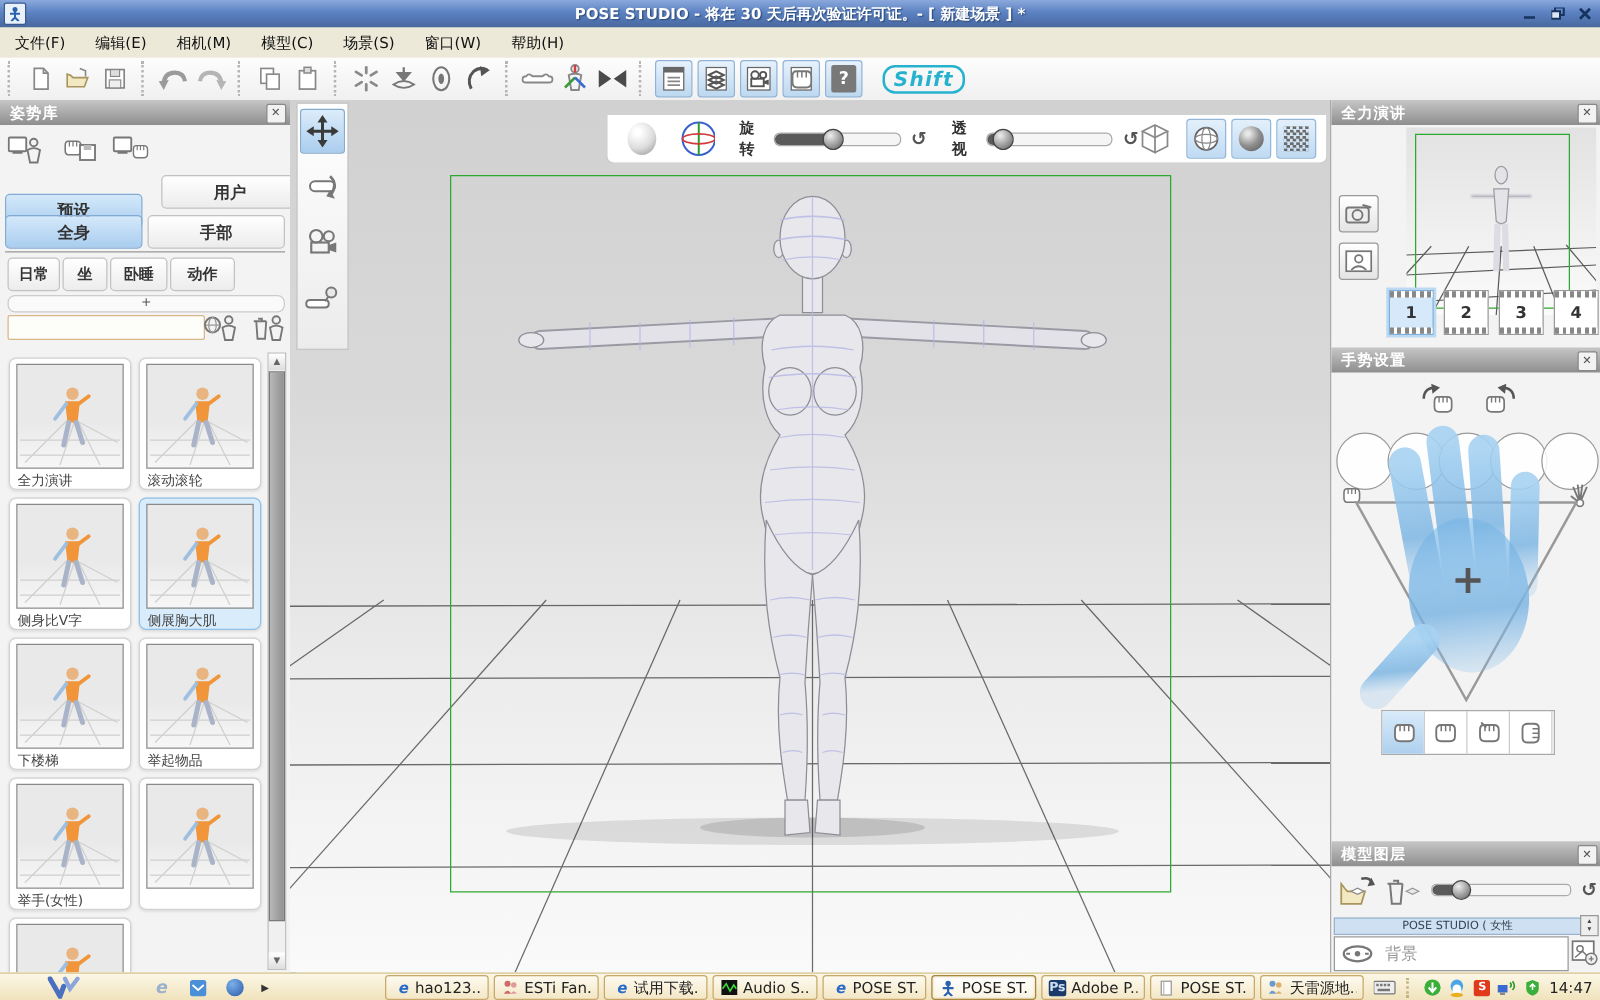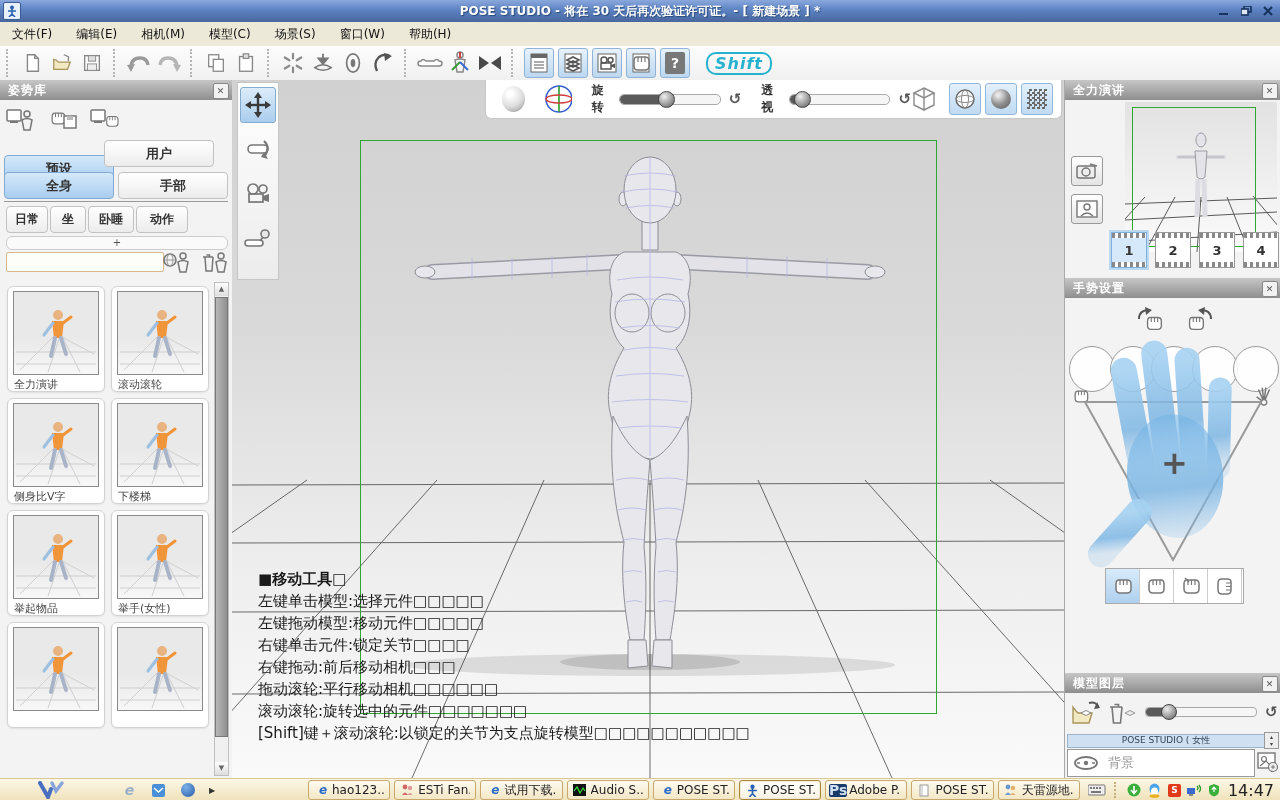--- a/index.html
+++ b/index.html
@@ -77,21 +77,21 @@
   #scroll-down{position:absolute;bottom:0;width:100%;}
 
   
   #viewport{left:232px;top:80px;width:832px;height:698px;
     background:linear-gradient(180deg,#d1d1d1 0%,#d9d9d9 35%,#eeeeee 70%,#fafafa 100%);overflow:hidden;}
   #green-frame{position:absolute;left:128px;top:60px;width:575px;height:572px;border:1px solid #2fa82f;}
   #tool-strip{position:absolute;left:5px;top:2px;width:42px;height:198px;background:linear-gradient(180deg,#ffffff,#ececec);
     border:1px solid #c6c6c6;display:flex;flex-direction:column;align-items:center;padding-top:4px;box-sizing:border-box;gap:10px;}
   .strip-btn{width:34px;height:34px;border-radius:3px;display:flex;align-items:center;justify-content:center;}
   .strip-btn.sel{background:linear-gradient(180deg,#dcecfa,#aacdee);border:1px solid #84accf;}
-  #view-toolbar{position:absolute;left:253px;top:0;width:575px;height:38px;background:#fff;
+  #view-toolbar{position:absolute;left:253px;top:12px;width:575px;height:38px;background:#fff;
     border:1px solid #c8c8c8;border-top:none;border-radius:0 0 6px 6px;display:flex;align-items:center;justify-content:flex-end;}
   #light-sphere{width:26px;height:26px;border-radius:50%;margin-left:16px;
     background:radial-gradient(circle at 35% 30%,#ffffff 10%,#dcdcdc 55%,#8e8e8e 100%);}
   .slider-label{font-size:12px;font-weight:bold;color:#333;margin-left:20px;}
   .slider{position:relative;width:112px;height:9px;border:1px solid #aaa;border-radius:5px;background:#f5f5f5;margin-left:6px;}
   .slider .fill{position:absolute;left:0;top:0;height:100%;background:#5a5a5a;border-radius:5px 0 0 5px;}
   .slider .thumb{position:absolute;top:-4px;width:15px;height:15px;border-radius:50%;
     background:radial-gradient(circle at 35% 30%,#eee,#888 70%,#555);border:1px solid #444;}
   .reset-glyph{font-size:15px;color:#555;margin-left:8px;font-weight:bold;}
   #render-toggles{margin-left:auto;display:flex;align-items:center;margin-right:8px;gap:4px;}
@@ -134,21 +134,21 @@
     background:linear-gradient(180deg,#fcf7e6,#efe2ba);border-top:1px solid #d9c globalization;
     border-top:1px solid #d9c894;display:flex;align-items:center;}
   #quick-launch{display:flex;align-items:center;gap:10px;margin-left:8px;width:300px;flex-shrink:0;}
   #task-buttons{display:flex;align-items:center;gap:4px;flex:1;min-width:0;}
   .task-btn{height:18px;border:1px solid #c9a96b;border-radius:3px;background:linear-gradient(180deg,#fdfaf0,#f3e7c5);
     display:flex;align-items:center;padding:0 5px;font-size:12px;color:#222;flex:1;max-width:104px;min-width:0;}
   .task-btn.active{background:linear-gradient(180deg,#ffffff,#f9f3e2);border-color:#a8863c;box-shadow:inset 0 0 2px #d8c694;}
   .task-btn span{white-space:nowrap;overflow:hidden;margin-left:4px;}
   .task-ic{width:14px;height:14px;flex-shrink:0;display:flex;align-items:center;justify-content:center;font-size:10px;}
   #tray{display:flex;align-items:center;gap:5px;margin:0 6px 0 8px;flex-shrink:0;}
-  #clock{font-size:16px;color:#222;margin-right:6px;flex-shrink:0;}
+  #clock{font-size:12px;color:#222;margin-right:6px;flex-shrink:0;}
   .tray-ic{width:15px;height:15px;display:flex;align-items:center;justify-content:center;}
   #tray-sep{width:3px;height:16px;border-left:2px dotted #c4b080;margin:0 3px;}
 </style>
 </head>
 <body>
 
 <svg width="0" height="0" style="position:absolute">
   <defs>
     <symbol id="thumbfig" viewBox="0 0 84 82">
       <g stroke="#cfcfcf" stroke-width="1">
@@ -378,21 +378,21 @@
           <rect x="16" y="10" width="12" height="12" fill="#fff" stroke="#777" stroke-width="1.5"></rect>
           <rect x="19" y="10" width="6" height="4" fill="#bbb"></rect>
         </svg></div>
     <div class="pose-top-icon"><svg width="30" height="28" viewBox="0 0 30 28">
           <rect x="1" y="4" width="14" height="11" rx="1" fill="#fff" stroke="#777" stroke-width="1.5"></rect>
           <rect x="4" y="15" width="8" height="2" fill="#777"></rect>
           <use href="#mitt" x="13" y="6" width="18" height="18"></use>
         </svg></div>
   </div>
   <div class="seg-btn sel" style="left:4px;top:75px;width:108px;">预设</div>
-  <div class="seg-btn" style="left:104px;top:60px;width:108px;">用户</div>
+  <div class="seg-btn" style="left:129px;top:60px;width:108px;">用户</div>
   <div class="seg-btn sel" style="left:4px;top:92px;width:108px;">全身</div>
   <div class="seg-btn" style="left:118px;top:92px;width:108px;">手部</div>
   <div id="tab-divider"></div>
   <div class="cat-btn" style="left:6px;width:40px;">日常</div>
   <div class="cat-btn" style="left:50px;width:34px;">坐</div>
   <div class="cat-btn" style="left:88px;width:44px;">卧睡</div>
   <div class="cat-btn" style="left:136px;width:50px;">动作</div>
   <div id="add-tab">+</div>
   <input id="pose-search" class="abs" value="" style="">
   <div id="search-icons">
@@ -420,20 +420,26 @@
         <svg class="pose-thumb">
           <use href="#thumbfig"></use>
         </svg>
         <div class="pose-label">滚动滚轮</div>
       </div>
     <div class="pose-item">
         <svg class="pose-thumb">
           <use href="#thumbfig"></use>
         </svg>
         <div class="pose-label">侧身比V字</div>
+      </div>
+    <div class="pose-item sel">
+        <svg class="pose-thumb">
+          <use href="#thumbfig"></use>
+        </svg>
+        <div class="pose-label">侧展胸大肌</div>
       </div>
     <div class="pose-item">
         <svg class="pose-thumb">
           <use href="#thumbfig"></use>
         </svg>
         <div class="pose-label">下楼梯</div>
       </div>
     <div class="pose-item">
         <svg class="pose-thumb">
           <use href="#thumbfig"></use>
@@ -598,30 +604,20 @@
         </div>
       <div class="rtoggle">
           <div style="width:20px;height:20px;border-radius:50%;background:radial-gradient(circle at 36% 30%,#e8e8e8 8%,#909090 50%,#555 100%);"></div>
         </div>
       <div class="rtoggle">
           <div style="width:20px;height:20px;background:repeating-conic-gradient(#6a6a6a 0% 25%, rgba(255,255,255,0) 0% 50%) 0 0/5px 5px;"></div>
         </div>
     </div>
   </div>
 
-  <div id="instructions">
-    <div style="font-weight:bold">■移动工具□</div>
-    <div>左键单击模型:选择元件□□□□□</div>
-    <div>左键拖动模型:移动元件□□□□□</div>
-    <div>右键单击元件:锁定关节□□□□</div>
-    <div>右键拖动:前后移动相机□□□</div>
-    <div>拖动滚轮:平行移动相机□□□□□□</div>
-    <div>滚动滚轮:旋转选中的元件□□□□□□□</div>
-    <div>[Shift]键＋滚动滚轮:以锁定的关节为支点旋转模型□□□□□□□□□□□</div>
-  </div>
 </div>
 
 <div id="right-col" class="abs">
 
   <div class="rsection" style="top:0;height:198px;">
     <div class="panel-header">
       <span>全力演讲</span>
       <div class="panel-close">✕</div>
     </div>
     <div id="angle-preview">
@@ -860,21 +856,21 @@
         <div class="task-ic">
           <svg width="11" height="13" viewBox="0 0 10 12">
             <circle cx="5" cy="2.5" r="2" fill="#2a62b0"></circle>
             <path d="M1 6 L9 6 M5 4 V9 M5 9 L2 12 M5 9 L8 12" stroke="#2a62b0" stroke-width="1.6" fill="none"></path>
           </svg>
         </div>
         <span>POSE ST...</span>
       </div>
     <div class="task-btn">
         <div class="task-ic">
-          <div style="width:20px;height:13px;background:#1a3a6a;color:#cfe0f4;font-size:14px;font-weight:bold;display:flex;align-items:center;justify-content:center;border-radius:2px;">Ps</div>
+          <div style="width:20px;height:13px;background:#1a3a6a;color:#cfe0f4;font-size:10px;font-weight:bold;display:flex;align-items:center;justify-content:center;border-radius:2px;">Ps</div>
         </div>
         <span>Adobe P...</span>
       </div>
     <div class="task-btn">
         <div class="task-ic">
           <svg width="10" height="13">
             <rect x="1" y="1" width="8" height="11" fill="#fff" stroke="#999"></rect>
             <line x1="3" y1="1" x2="3" y2="12" stroke="#bbb"></line>
           </svg>
         </div>

